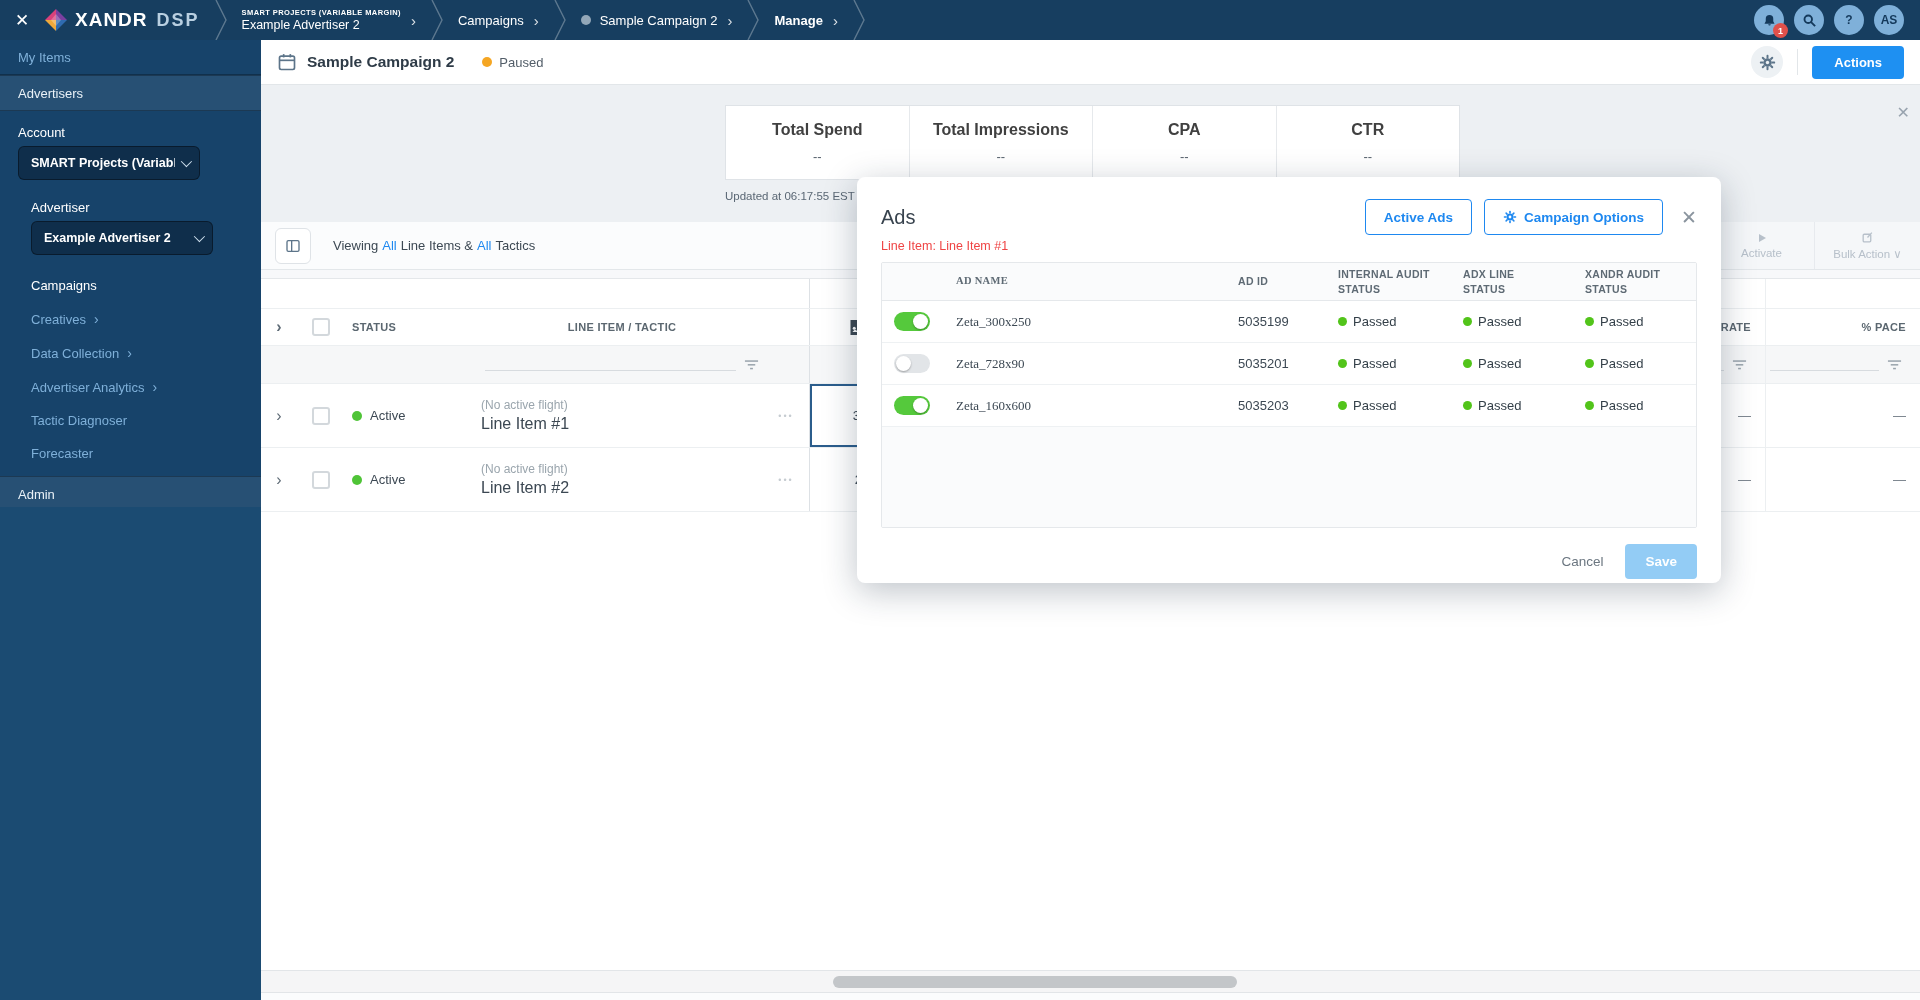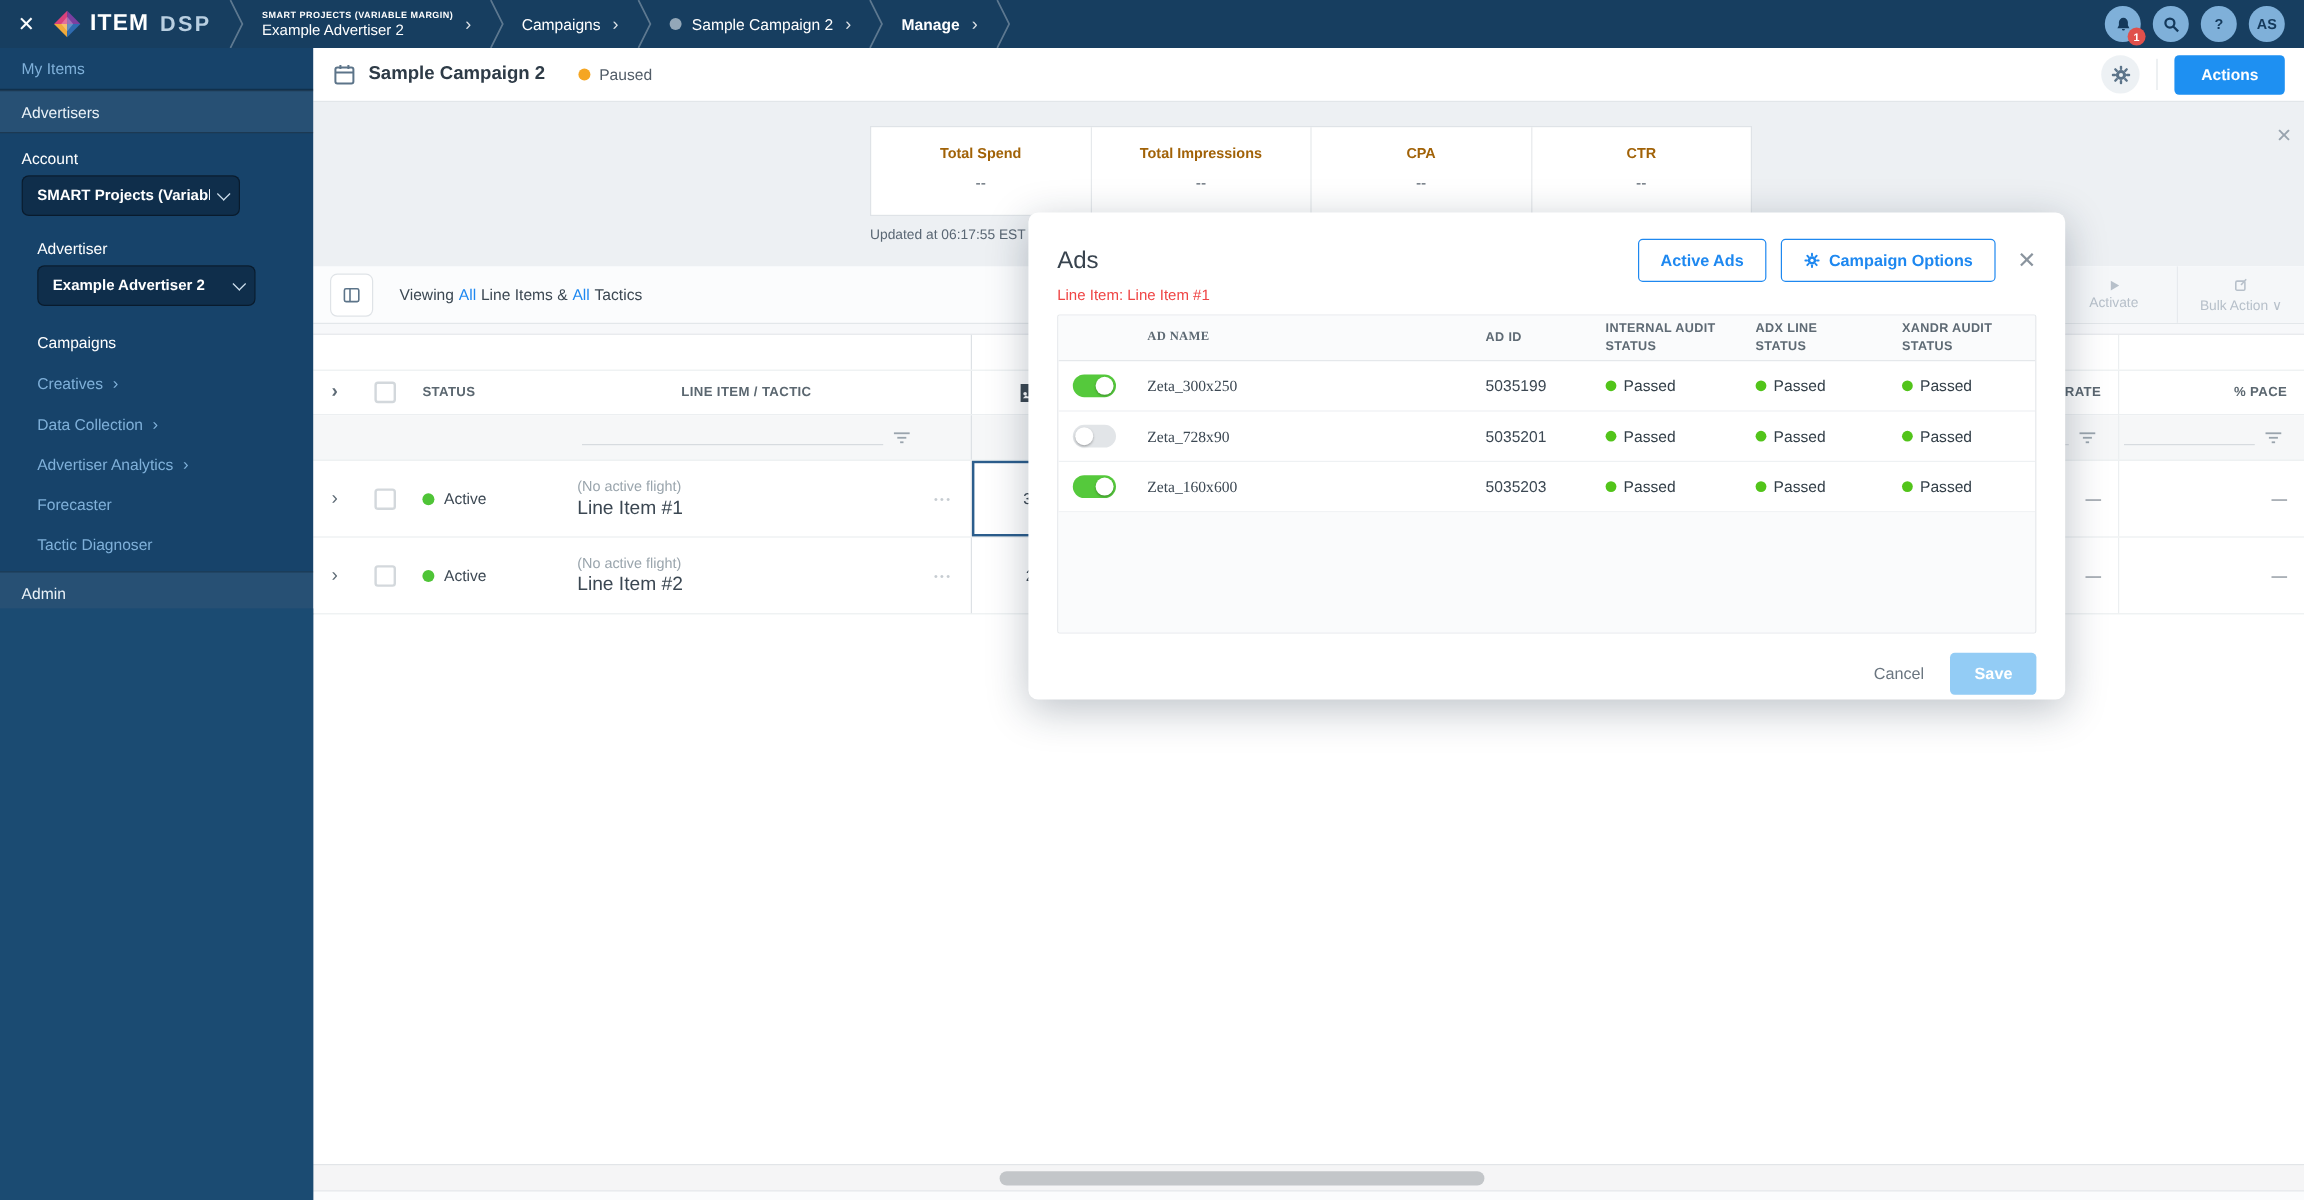--- a/index.html
+++ b/index.html
@@ -51,21 +51,21 @@
   .ph-right { margin-left:auto; display:flex; align-items:center; gap:14px; }
   .gear-btn { width:32px; height:32px; border-radius:50%; background:#EDF1F4; display:flex; align-items:center; justify-content:center; cursor:pointer; }
   .ph-divider { width:1px; height:26px; background:#E2E6E9; }
   .actions-btn { background:#1E90F2; color:#fff; font-size:13px; font-weight:700; border:none; border-radius:4px; padding:9px 22px; cursor:pointer; }
 
   
   .banner { position:absolute; left:0; top:45px; right:0; height:137px; background:#EDF0F3; }
   .stats-card { position:absolute; left:464px; top:20px; width:735px; height:75px; background:#fff; border:1px solid #DFE3E7; display:flex; }
   .stat { flex:1; border-right:1px solid #E6E9EC; display:flex; flex-direction:column; align-items:center; padding-top:15px; }
   .stat:last-child { border-right:none; }
-  .stat .s-label { font-size:12px; font-weight:700; color:#a16207; }
+  .stat .s-label { font-size:16px; font-weight:700; color:#404040; }
   .stat .s-value { font-size:13px; color:#55606B; margin-top:10px; }
   .updated { position:absolute; left:464px; top:105px; font-size:11.5px; color:#5A6774; }
   .banner-close { position:absolute; right:10px; top:18px; color:#98A3AE; font-size:16px; cursor:pointer; }
 
   
   .toolbar { position:absolute; left:0; top:182px; right:0; height:48px; background:#FBFCFD; border-bottom:1px solid #E3E7EA; display:flex; align-items:center; }
   .grid-btn { width:36px; height:36px; margin-left:14px; background:#fff; border:1px solid #DFE3E7; border-radius:6px; display:flex; align-items:center; justify-content:center; cursor:pointer; }
   .viewing { display:inline-flex; gap:4px; margin-left:22px; font-size:13px; color:#3C4853; }
   .viewing .blue { color:#1E88F0; }
   .tb-group { margin-left:auto; display:flex; height:100%; }
@@ -143,21 +143,21 @@
     <div class="tb-logo">
       <span>
         <svg width="24" height="24" viewBox="0 0 24 24">
           <polygon points="12,1 23,12 12,12" fill="#7B3FA0"></polygon>
           <polygon points="12,1 1,12 12,12" fill="#D9417B"></polygon>
           <polygon points="1,12 12,23 12,12" fill="#F0A93B"></polygon>
           <polygon points="23,12 12,23 12,12" fill="#2F6BB0"></polygon>
           <polygon points="12,6 17,12 12,18 7,12" fill="#fff" opacity="0.25"></polygon>
         </svg>
       </span>
-      <span class="zeta">ITEM</span>
+      <span class="zeta">XANDR</span>
       <span class="dsp">DSP</span>
     </div>
     <div class="crumbs">
       <span class="crumb-sep">
           <svg width="14" height="40">
             <polyline points="2,0 12,20 2,40" fill="none" stroke="rgba(255,255,255,.3)" stroke-width="1.4"></polyline>
           </svg>
         </span>
       <div class="crumb">
         <div class="two-line">
@@ -253,24 +253,24 @@
         </div>
       <div class="sb-item">
           <span>Data Collection</span>
           <span class="arr">›</span>
         </div>
       <div class="sb-item">
           <span>Advertiser Analytics</span>
           <span class="arr">›</span>
         </div>
       <div class="sb-item">
+          <span>Tactic Diagnoser</span>
+        </div>
+      <div class="sb-item">
           <span>Forecaster</span>
-        </div>
-      <div class="sb-item">
-          <span>Tactic Diagnoser</span>
         </div>
     </div>
     <div class="sb-row sb-band" style="margin-top:6px;">
       <span>Admin</span>
     </div>
     <div class="sb-bottom"></div>
   </div>
 
   <div class="content">
 

